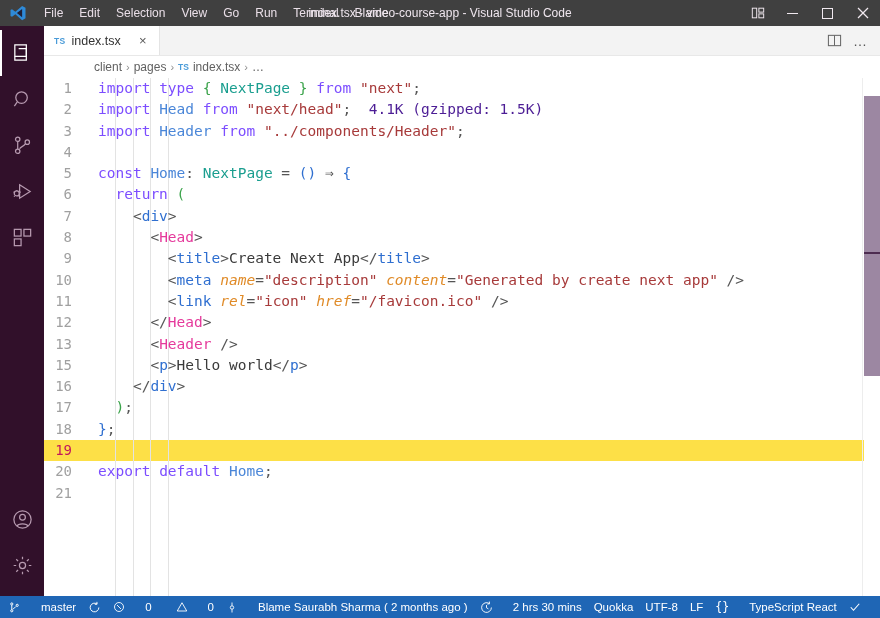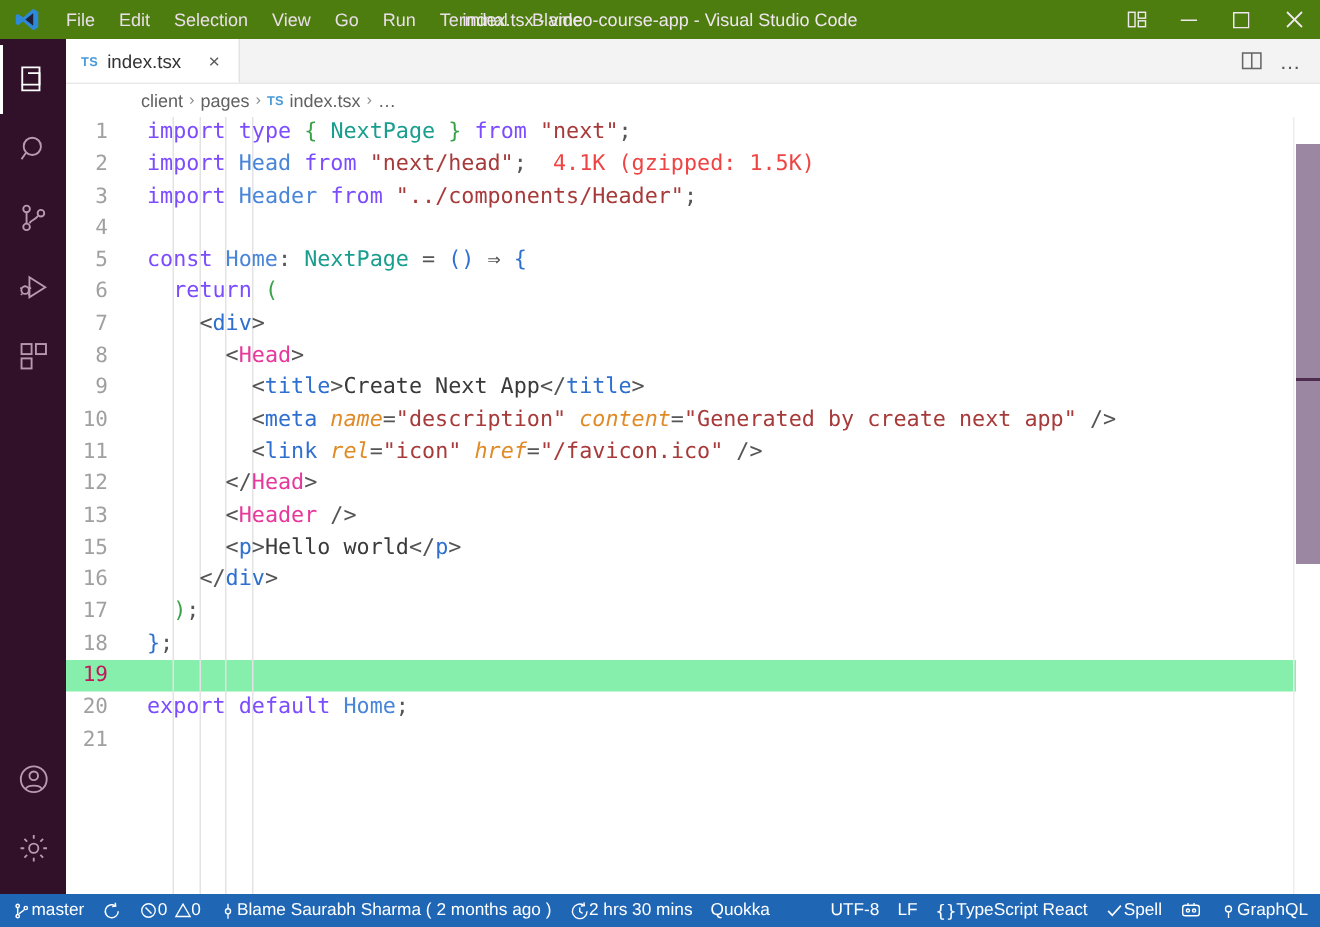--- a/index.html
+++ b/index.html
@@ -7,21 +7,21 @@
     width: 880px; height: 618px;
     overflow: hidden;
     font-family: "Liberation Sans", sans-serif;
     background: #ffffff;
   }
   #app { width: 880px; height: 618px; display: flex; flex-direction: column; position: relative; }
 
   
   .titlebar {
     height: 26px; min-height: 26px;
-    background: #4d7c0f;
+    background: #404040;
     display: flex; align-items: center;
     color: #e9dfe7;
     font-size: 12px;
     position: relative;
     z-index: 5;
   }
   .vscode-logo { width: 36px; display: flex; align-items: center; justify-content: center; }
   .menu { display: flex; align-items: center; gap: 0px; }
   .menu-item {
     padding: 3px 8px;
@@ -111,42 +111,42 @@
     display: flex;
   }
   .code-scroll { flex: 1; position: relative; min-width: 0; }
   .line {
     height: 21.3px; line-height: 21.3px;
     display: flex; align-items: stretch;
     font-family: "DejaVu Sans Mono", monospace;
     font-size: 14.5px;
     white-space: pre;
   }
-  .line.active { background: #86efac; justify-content: flex-end; }
+  .line.active { background: #fde047; justify-content: flex-end; }
   .ln {
     width: 46px; min-width: 46px;
     text-align: right; padding-right: 18px;
     color: #a0a0a0;
     font-family: "DejaVu Sans Mono", monospace;
     font-size: 14px;
     user-select: none;
   }
   .line.active .ln { color: #c2185b; }
   .code-text { flex: 1; color: #1f1f1f; position: relative; padding-left: 8px; }
 
   
   .t-kw   { color: #7c4dff; }   
   .t-type { color: #1a9e8f; }   
   .t-var  { color: #4a86d8; }   
   .t-str  { color: #a73a3a; }   
   .t-punc { color: #555555; }   
   .t-tag  { color: #2f6fd0; }   
   .t-comp { color: #e5399b; }   
   .t-attr { color: #e08b28; font-style: italic; }  
-  .t-hint { color: #ef4444; }   
+  .t-hint { color: #4c1d95; }   
   .t-brk-g{ color: #3aa34a; }   
   .t-brk-b{ color: #2f6fd0; }   
   .t-txt  { color: #3a3a3a; }   
 
   
   .guide {
     position: absolute; top: 0; bottom: 0; width: 1px;
     background: #e3e3e3;
   }
 
@@ -168,21 +168,21 @@
   
   .statusbar {
     height: 22px; min-height: 22px;
     background: #1f66b5;
     display: flex; align-items: center;
     color: #ffffff;
     font-size: 11.5px;
     padding: 0 2px;
   }
   .sb-item {
-    display: flex; align-items: center; gap: 0;
+    display: flex; align-items: center; gap: 20px;
     padding: 0 6px; height: 22px;
     white-space: nowrap;
   }
   .sb-right { margin-left: auto; display: flex; align-items: center; }
   svg { display: block; }
 </style>
 </head>
 <body>
 
 <div id="app">

